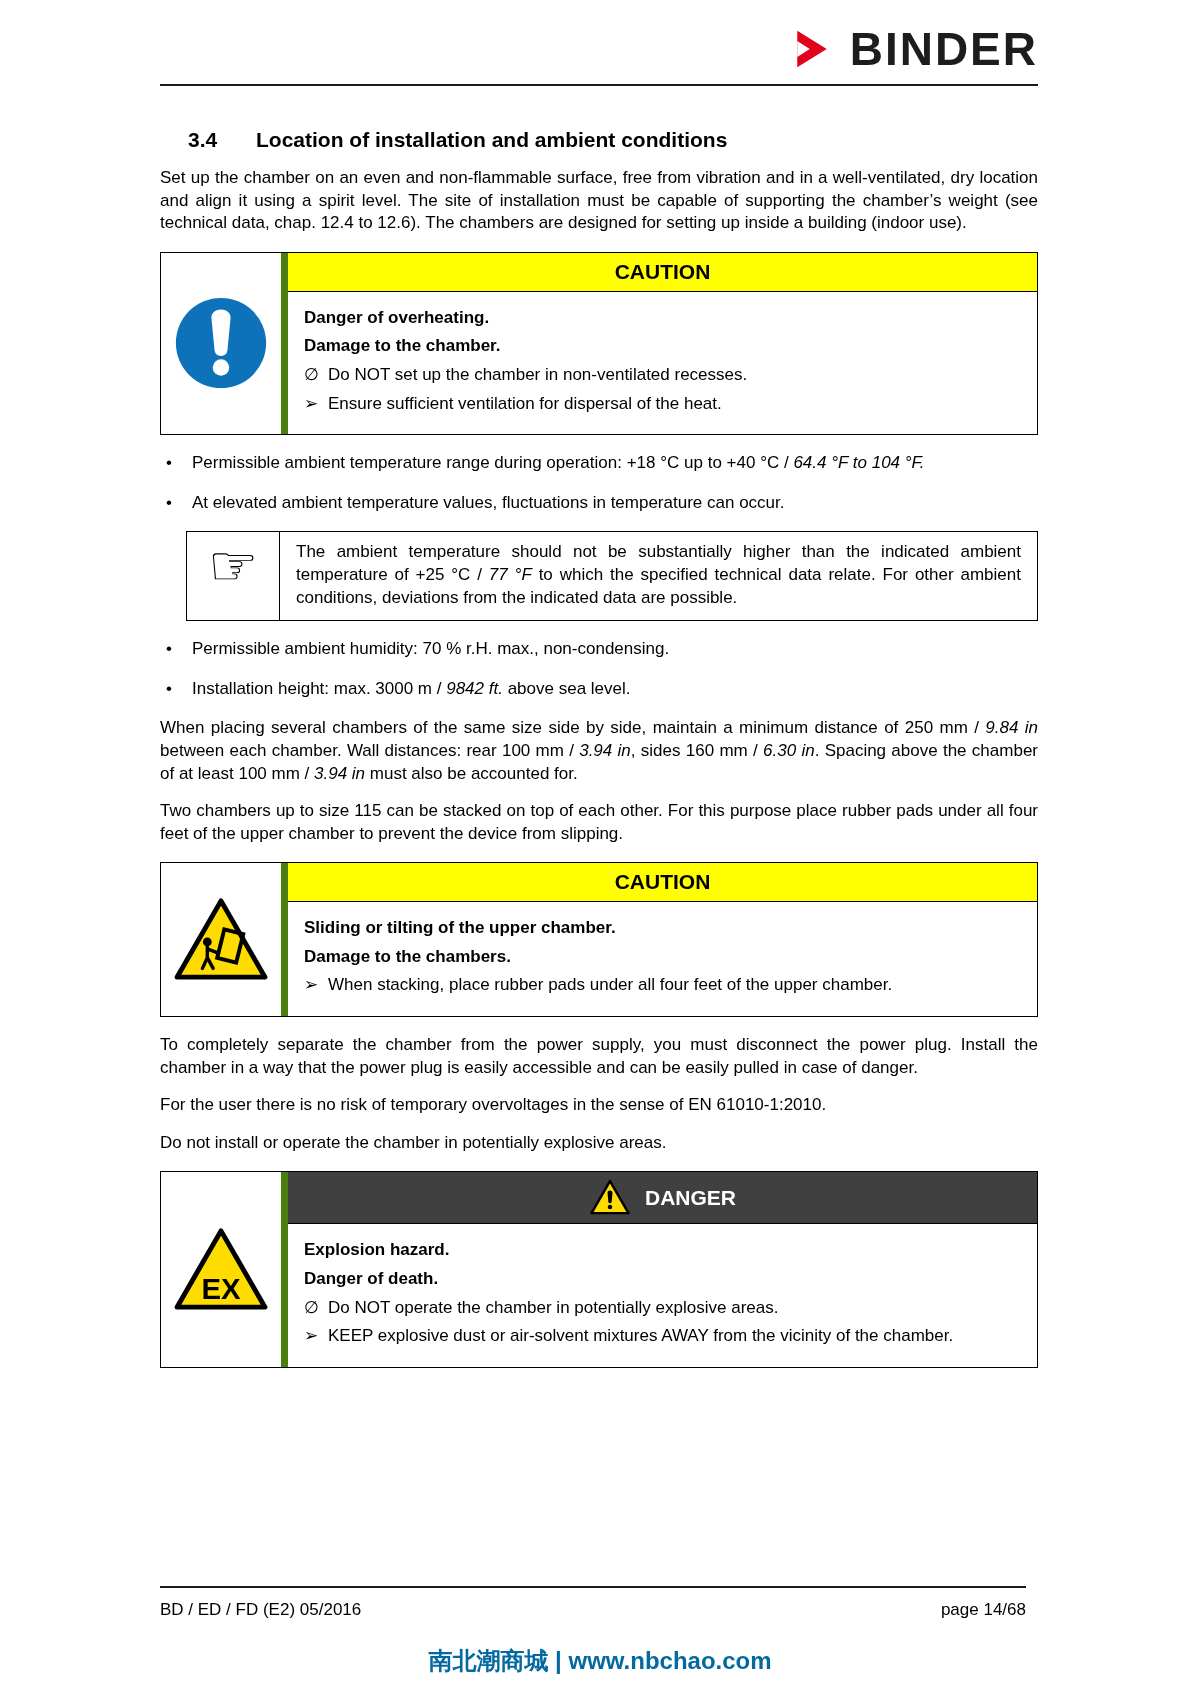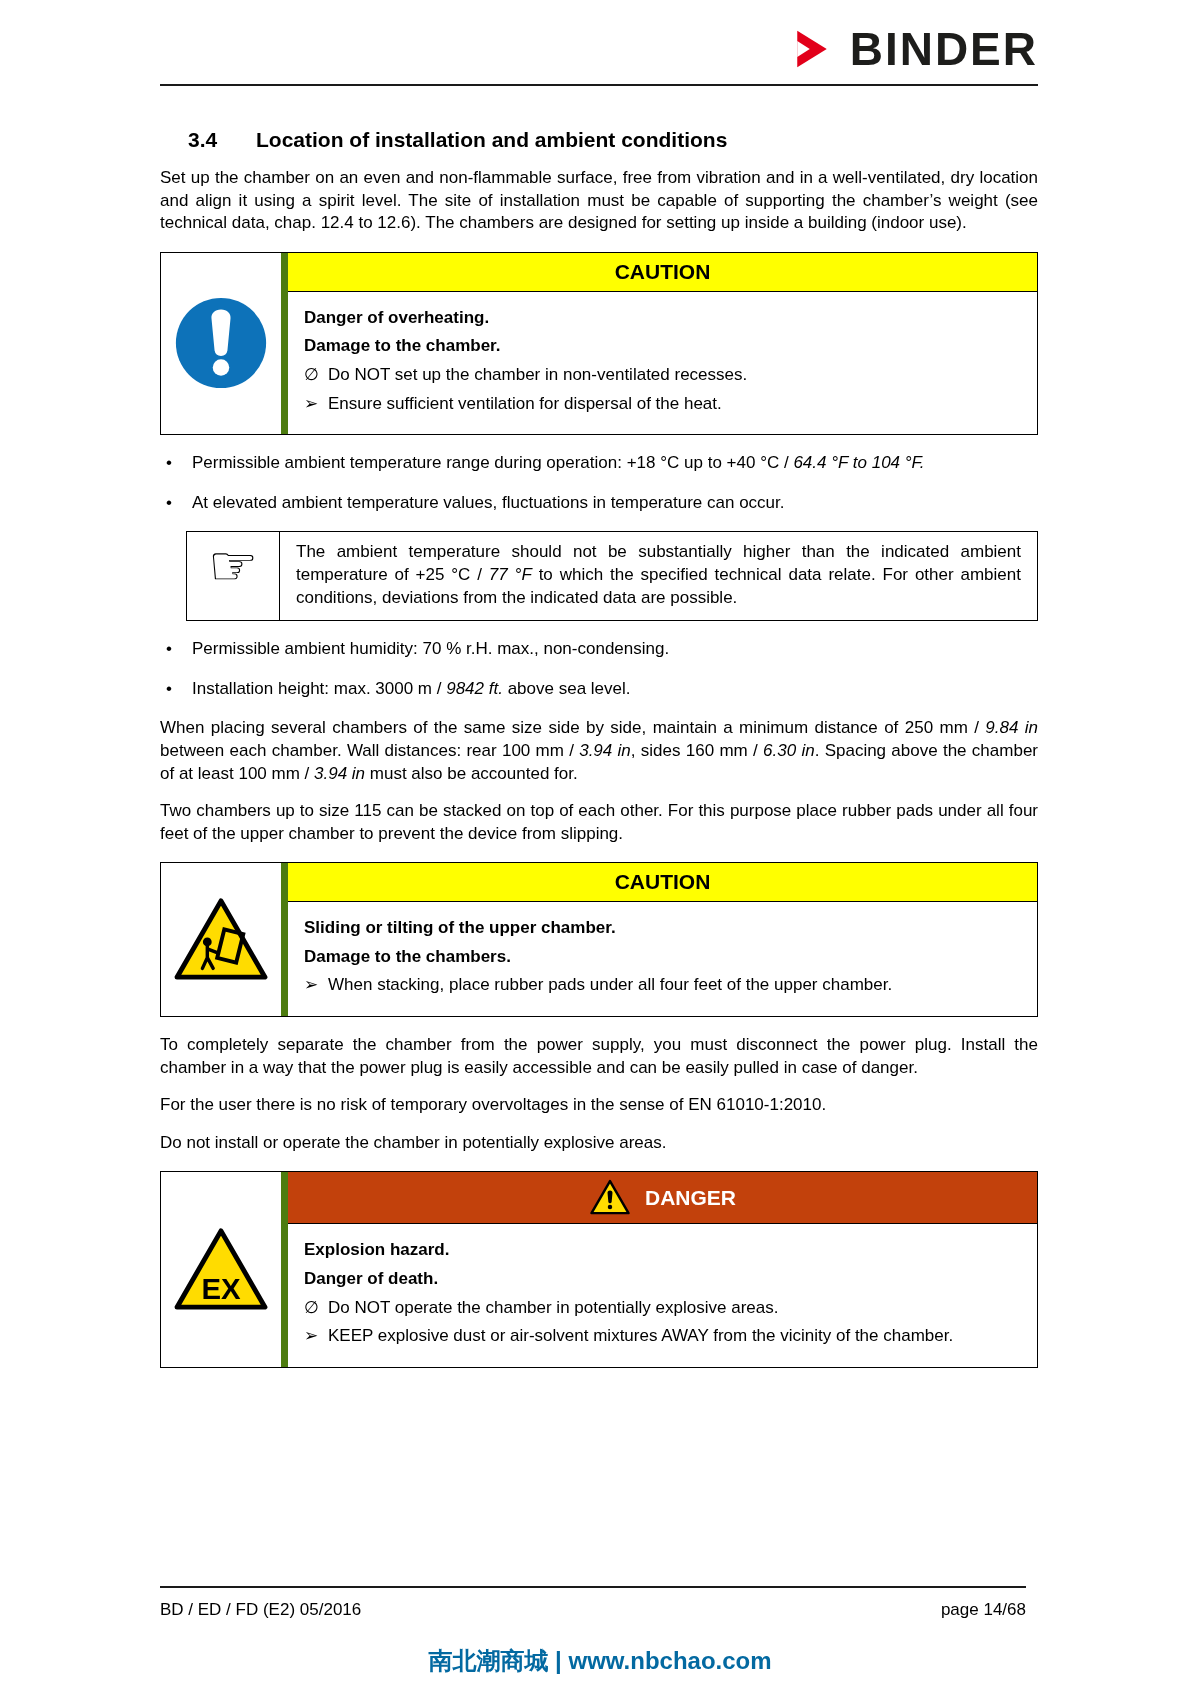--- a/index.html
+++ b/index.html
@@ -34,21 +34,21 @@
   .bullet-text{flex:1;text-align:justify;}
 
   
   .warnbox{display:flex;border:1px solid #000;margin:17px 0;background:#fff;}
   .warnbox .icon-cell{flex:0 0 120px;display:flex;align-items:center;justify-content:center;
                       border-right:7px solid #4d7c0f;}
   .warnbox .main{flex:1;display:flex;flex-direction:column;}
   .warnbox .bar{padding:7px 0;text-align:center;font-weight:bold;font-size:21px;
                 border-bottom:1px solid #000;}
   .bar-caution{background:#ffff00;color:#000;}
-  .bar-danger{background:#c2410c;color:#fff;display:flex;align-items:center;justify-content:center;gap:14px;}
+  .bar-danger{background:#404040;color:#fff;display:flex;align-items:center;justify-content:center;gap:14px;}
   .warnbox .body{padding:9px 16px 13px 16px;font-size:17px;line-height:22.6px;}
   .warnbox .bold-line{font-weight:bold;margin:6px 0;}
   .warn-item{display:flex;margin:6px 0;}
   .warn-item .pfx{flex:0 0 24px;}
   .warn-item .txt{flex:1;}
 
   
   .notebox{display:flex;border:1px solid #000;margin:17px 0 17px 26px;background:#fff;}
   .notebox .icon-cell{flex:0 0 92px;display:flex;align-items:flex-start;justify-content:center;
                       border-right:1px solid #000;padding-top:6px;}

